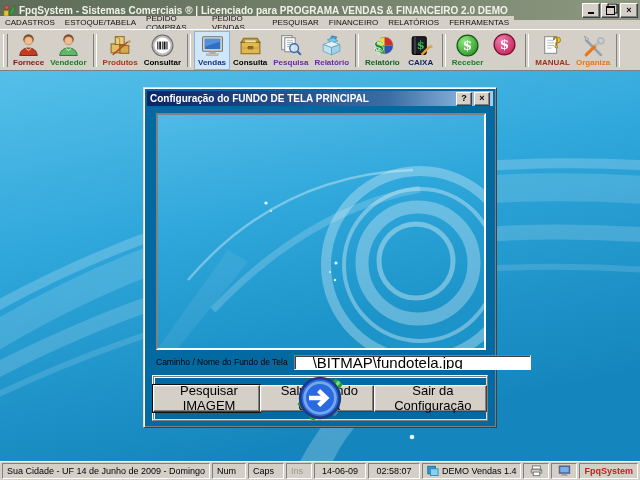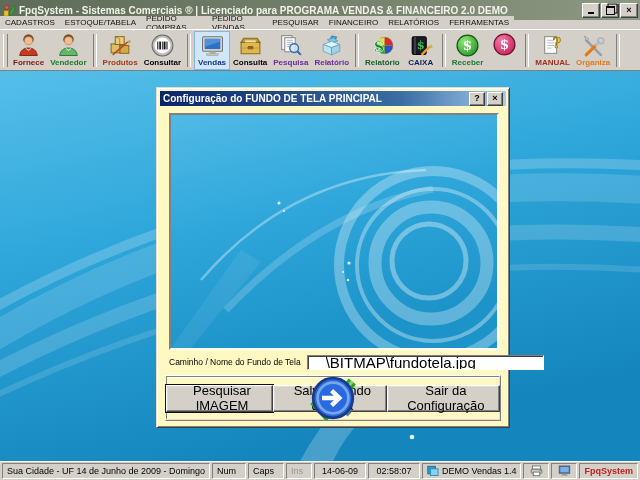--- a/index.html
+++ b/index.html
@@ -49,22 +49,22 @@
   .tb-btn.hot{background:#cfe7f8;border:1px solid #8ab4dc;padding:0 2px 0 2px;}
   .tb-ico{height:26px;display:flex;align-items:center;justify-content:center;}
   .tb-ico svg{width:25px;height:25px;}
   .tb-lbl{font-size:8px;font-weight:bold;line-height:10px;white-space:nowrap;}
   .tb-sep{width:2px;margin:3px 3px;border-left:1px solid #808080;border-right:1px solid #fff;}
   
   #desktop{position:absolute;left:0;top:71px;width:640px;height:390px;overflow:hidden;}
   #desktop svg{position:absolute;left:0;top:0;width:100%;height:100%;}
   
   #dialog{
-    position:absolute;left:156px;top:87px;width:354px;height:341px;
-    background:#fef9c3;
+    position:absolute;left:143px;top:87px;width:354px;height:341px;
+    background:#0369a1;
     border:1px solid;border-color:#dfdbd3 #404040 #404040 #dfdbd3;
     box-shadow:inset 1px 1px 0 #fff, inset -1px -1px 0 #808080;
     box-sizing:border-box;
   }
   #dlg-title{
     position:absolute;left:3px;top:3px;right:3px;height:15px;
     background:linear-gradient(to right,#0a246a,#3a6ea5 70%,#a6caf0);
     color:#fff;font-size:10px;font-weight:bold;
     display:flex;align-items:center;padding:0 3px;box-sizing:border-box;
   }

